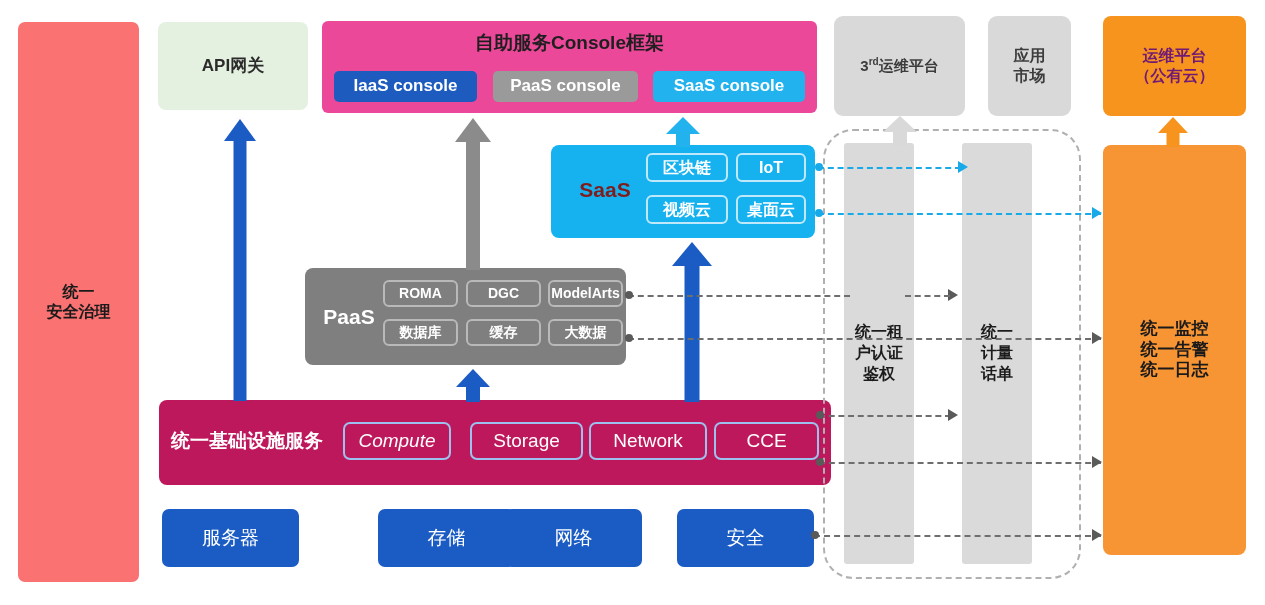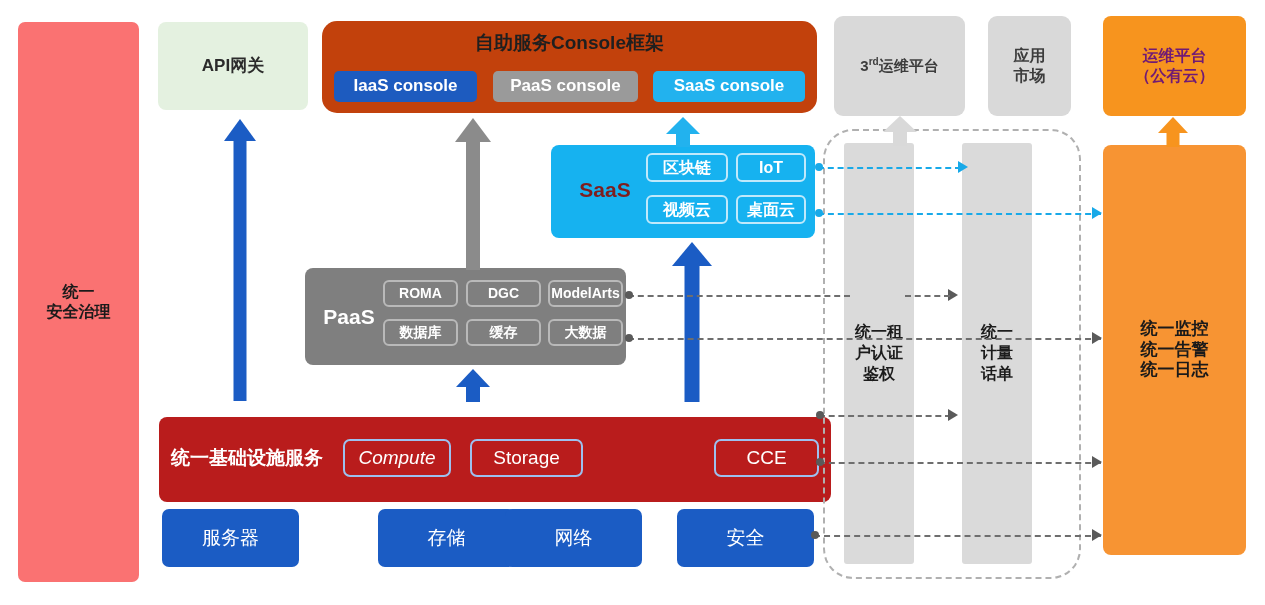--- a/index.html
+++ b/index.html
@@ -24,21 +24,21 @@
   
   .apigw {
     left: 158px; top: 22px; width: 150px; height: 88px;
     background: #e4f1e0; border-radius: 8px;
     color: #2b2b2b; font-size: 17px; font-weight: 600;
   }
 
   
   .console-frame {
     left: 322px; top: 21px; width: 495px; height: 92px;
-    background: #c2410c; border-radius: 15px;
+    background: #ec4899; border-radius: 6px;
     display: block;
   }
   .console-title {
     position: absolute; left: 0; top: 10px; width: 100%;
     text-align: center; color: #1f1f1f; font-size: 19px; font-weight: 600;
   }
   .console-chip {
     position: absolute; top: 50px; height: 31px;
     border-radius: 5px; color: #fff; font-size: 17px; font-weight: 600;
     display: flex; align-items: center; justify-content: center;
@@ -103,21 +103,21 @@
     display: flex; align-items: center; justify-content: center;
   }
   .p-r1 { top: 12px; } .p-r2 { top: 51px; }
   .p-c1 { left: 78px;  width: 75px; }
   .p-c2 { left: 161px; width: 75px; }
   .p-c3 { left: 243px; width: 75px; }
 
   
   .infra {
     left: 159px; top: 400px; width: 672px; height: 85px;
-    background: #b91c1c; border-radius: 8px; display: block; margin-top: 17px;
+    background: #be185d; border-radius: 8px; display: block;
   }
   .infra-label { position: absolute; left: 12px; top: 29px;
     color: #fff; font-size: 19px; font-weight: 600; }
   .i-chip {
     position: absolute; top: 22px; height: 38px;
     border: 2px solid #9dc0ef; border-radius: 7px;
     color: #fff; font-size: 19px; font-weight: 500;
     display: flex; align-items: center; justify-content: center;
   }
   .i-c1 { left: 184px; width: 108px; font-style: italic; }
@@ -229,20 +229,21 @@
     <div class="p-chip p-r1 p-c3">ModelArts</div>
     <div class="p-chip p-r2 p-c1">数据库</div>
     <div class="p-chip p-r2 p-c2">缓存</div>
     <div class="p-chip p-r2 p-c3">大数据</div>
   </div>
 
   <div class="box infra">
     <div class="infra-label">统一基础设施服务</div>
     <div class="i-chip i-c1">Compute</div>
     <div class="i-chip i-c2">Storage</div>
+    <div class="i-chip i-c3">Network</div>
     <div class="i-chip i-c4">CCE</div>
   </div>
 
   <div class="box res res-1">服务器</div>
   <div class="box res res-2">存储</div>
   <div class="box res res-3">网络</div>
   <div class="box res res-4">安全</div>
 
   <div class="enclosure"></div>
   <div class="gcol gcol-1">

